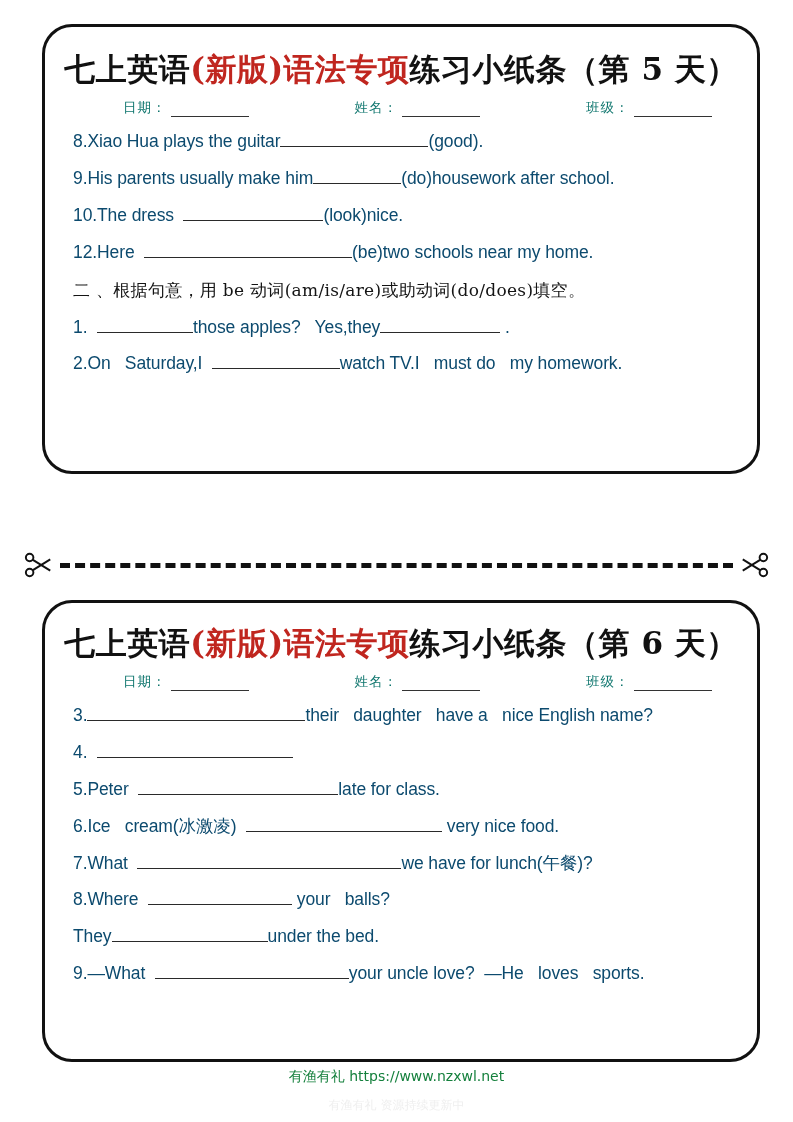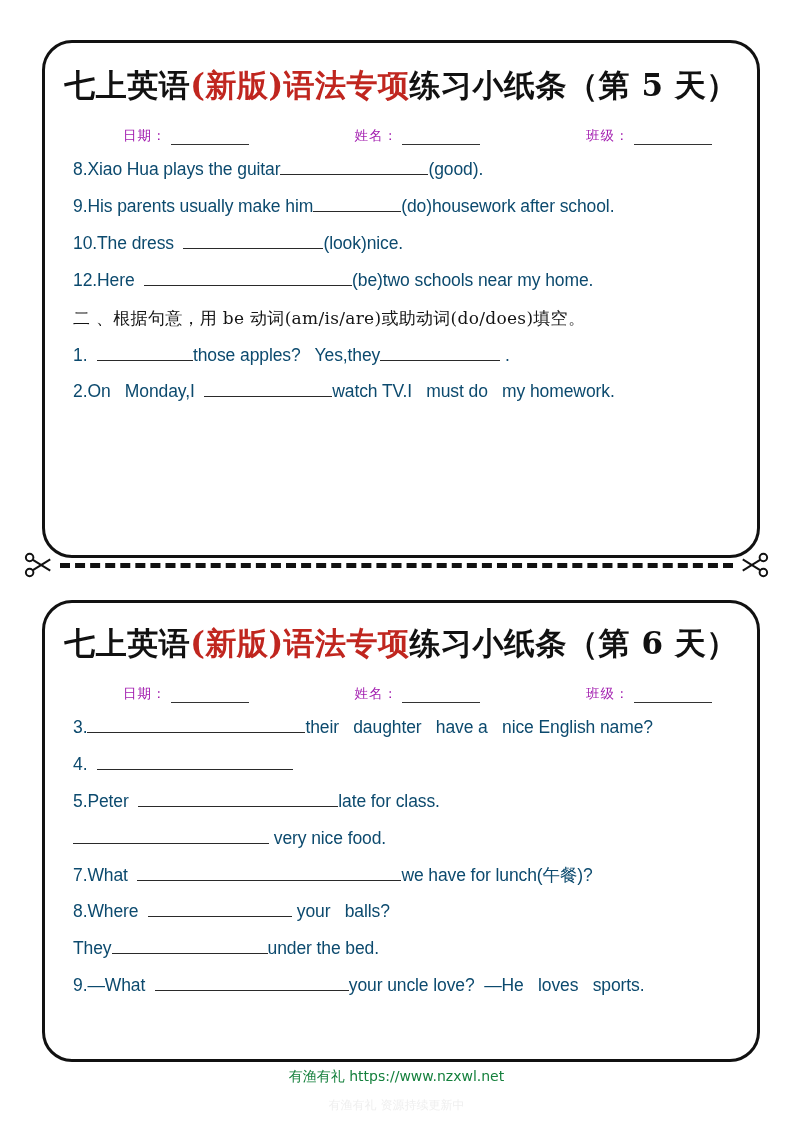--- a/index.html
+++ b/index.html
@@ -19,23 +19,23 @@
   
   .card {
     position: absolute;
     border: 3px solid #111111;
     border-radius: 30px;
     background: #ffffff;
     box-sizing: border-box;
   }
   #card-day5 {
     left: 42px;
-    top: 40px;
+    top: 24px;
     width: 718px;
-    height: 518px;
+    height: 450px;
   }
   #card-day6 {
     left: 42px;
     top: 600px;
     width: 718px;
     height: 462px;
   }
 
   
   .title {
@@ -48,25 +48,25 @@
     margin-top: 22px;
     color: #111111;
   }
   #card-day6 .title { margin-top: 20px; }
   .title .red { color: #C0261F; }
 
   
   .meta-row {
     display: flex;
     justify-content: flex-start;
-    margin-top: 20px;
+    margin-top: 8px;
     padding-left: 78px;
     font-family: "DejaVu Serif", "Liberation Serif", serif;
     font-size: 13.5px;
-    color: #a21caf;
+    color: #0f766e;
     align-items: center;
   }
   .meta-item {
     display: flex;
     align-items: flex-end;
     white-space: nowrap;
   }
   .meta-item + .meta-item { margin-left: 106px; }
   .meta-label { letter-spacing: 1px; }
   .meta-blank {
@@ -199,21 +199,21 @@
       </div>
       <div class="section-head">二 、根据句意，用 be 动词(am/is/are)或助动词(do/does)填空。</div>
       <div class="qline">
         <span class="seg">1.  </span>
         <span class="blank" style="width: 96px;"></span>
         <span class="seg">those apples?   Yes,they</span>
         <span class="blank" style="width: 120px;"></span>
         <span class="seg"> .</span>
       </div>
       <div class="qline">
-        <span class="seg">2.On   Monday,I  </span>
+        <span class="seg">2.On   Saturday,I  </span>
         <span class="blank" style="width: 128px;"></span>
         <span class="seg">watch TV.I   must do   my homework.</span>
       </div>
     </div>
   </div>
 <div class="card" id="card-day6">
     <div class="title"><span>七上英语</span><span class="red">(新版)语法专项</span><span>练习小纸条（第 6 天）</span></div>
     <div class="meta-row">
       <div class="meta-item">
         <span class="meta-label">日期：</span>
@@ -237,20 +237,21 @@
       <div class="qline">
         <span class="seg">4.  </span>
         <span class="blank" style="width: 196px;"></span>
       </div>
       <div class="qline">
         <span class="seg">5.Peter  </span>
         <span class="blank" style="width: 200px;"></span>
         <span class="seg">late for class.</span>
       </div>
       <div class="qline">
+        <span class="seg">6.Ice   cream(冰激凌)  </span>
         <span class="blank" style="width: 196px;"></span>
         <span class="seg"> very nice food.</span>
       </div>
       <div class="qline">
         <span class="seg">7.What  </span>
         <span class="blank" style="width: 264px;"></span>
         <span class="seg">we have for lunch(午餐)?</span>
       </div>
       <div class="qline">
         <span class="seg">8.Where  </span>

